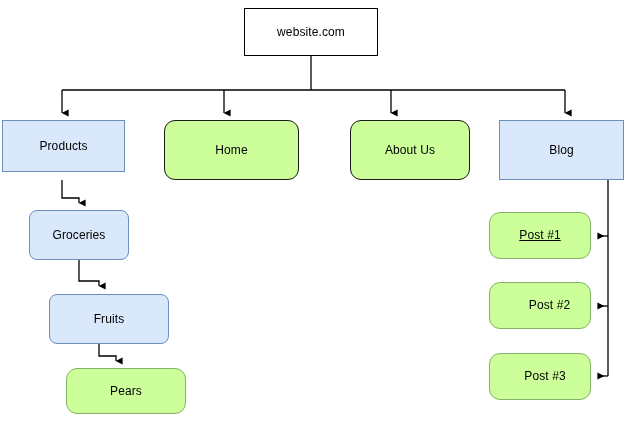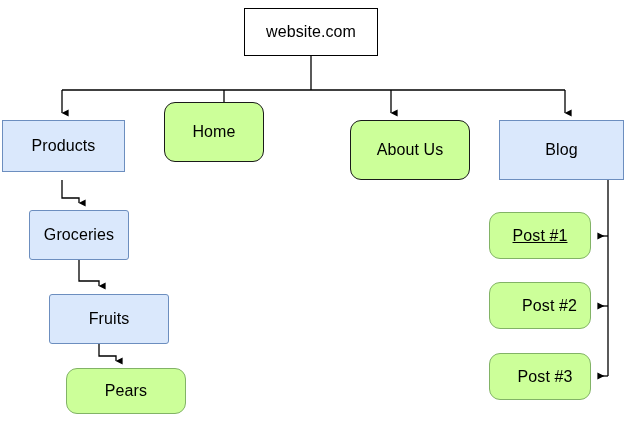--- a/index.html
+++ b/index.html
@@ -24,40 +24,40 @@
     width: 627px;
     height: 422px;
   }
   .node {
     position: absolute;
     box-sizing: border-box;
     display: flex;
     align-items: center;
     justify-content: center;
     text-align: left;
-    font-size: 16px;
+    font-size: 12px;
     color: #000000;
     line-height: 1.2;
     letter-spacing: 0.1px;
     z-index: 2;
   }
   .n-root {
     background: #ffffff;
     border: 1.3px solid #000000;
     border-radius: 0;
   }
   .n-blue-sq {
     background: #dae8fc;
     border: 1.3px solid #6c8ebf;
     border-radius: 0;
   }
   .n-blue-round {
     background: #dae8fc;
     border: 1.3px solid #6c8ebf;
-    border-radius: 3px;
+    border-radius: 8px;
   }
   .n-green-dark {
     background: #ccff99;
     border: 1.6px solid #1a1a1a;
     border-radius: 11px;
   }
   .n-green-soft {
     background: #ccff99;
     border: 1.4px solid #82b366;
     border-radius: 11px;
@@ -103,21 +103,21 @@
   </svg>
 
   <div class="node n-root" style="left:244px; top:8px; width:134px; height:48px;">
     <span>website.com</span>
   </div>
 
   <div class="node n-blue-sq" style="left:2px; top:120px; width:123px; height:52px;">
     <span>Products</span>
   </div>
 
-  <div class="node n-green-dark" style="left:164px; top:102px; width:100px; height:60px;">
+  <div class="node n-green-dark" style="left:164px; top:120px; width:135px; height:60px;">
     <span>Home</span>
   </div>
 
   <div class="node n-green-dark" style="left:331px; top:120px; width:120px; height:60px;margin-left:19px;">
     <span>About Us</span>
   </div>
 
   <div class="node n-blue-sq" style="left:499px; top:120px; width:125px; height:60px;">
     <span>Blog</span>
   </div>

